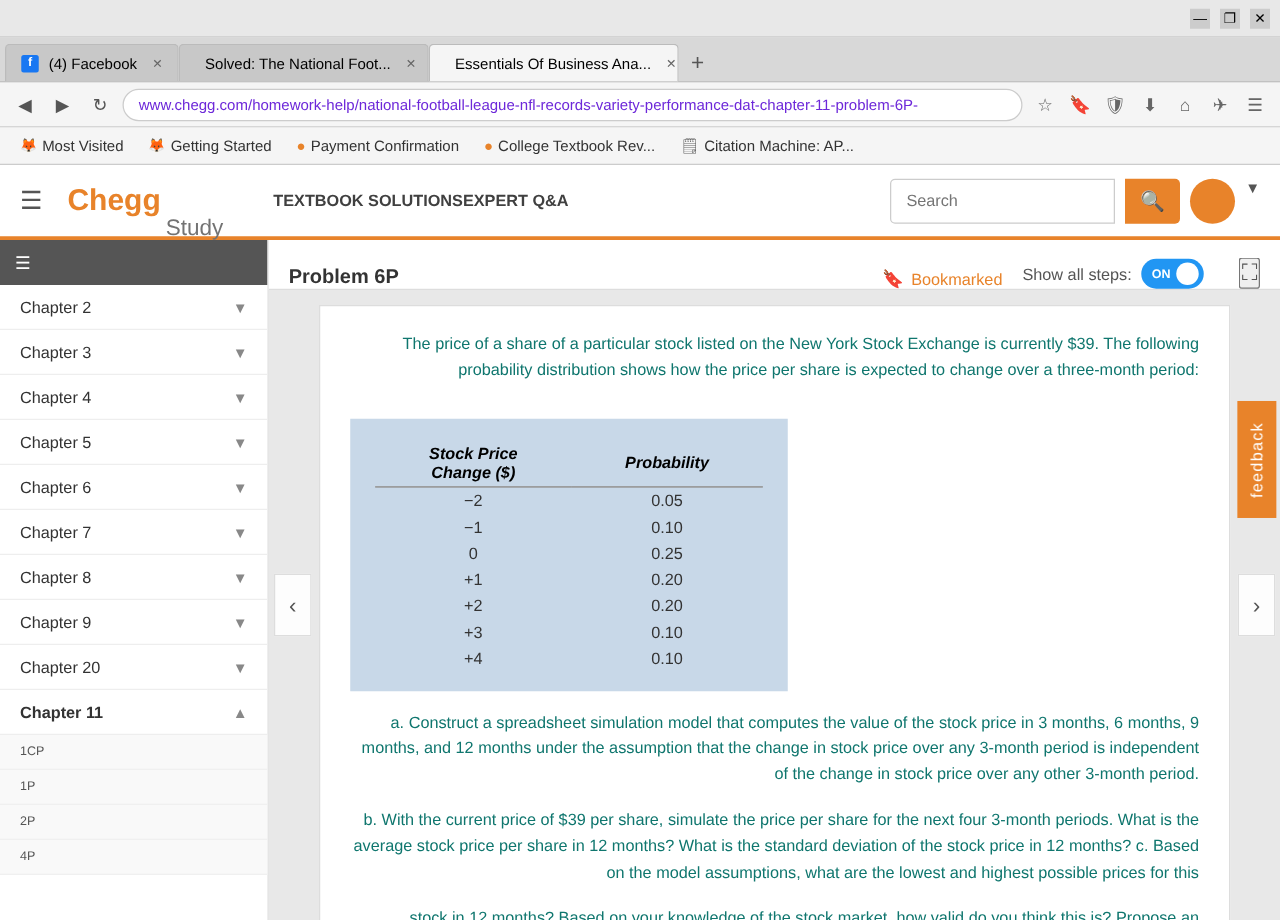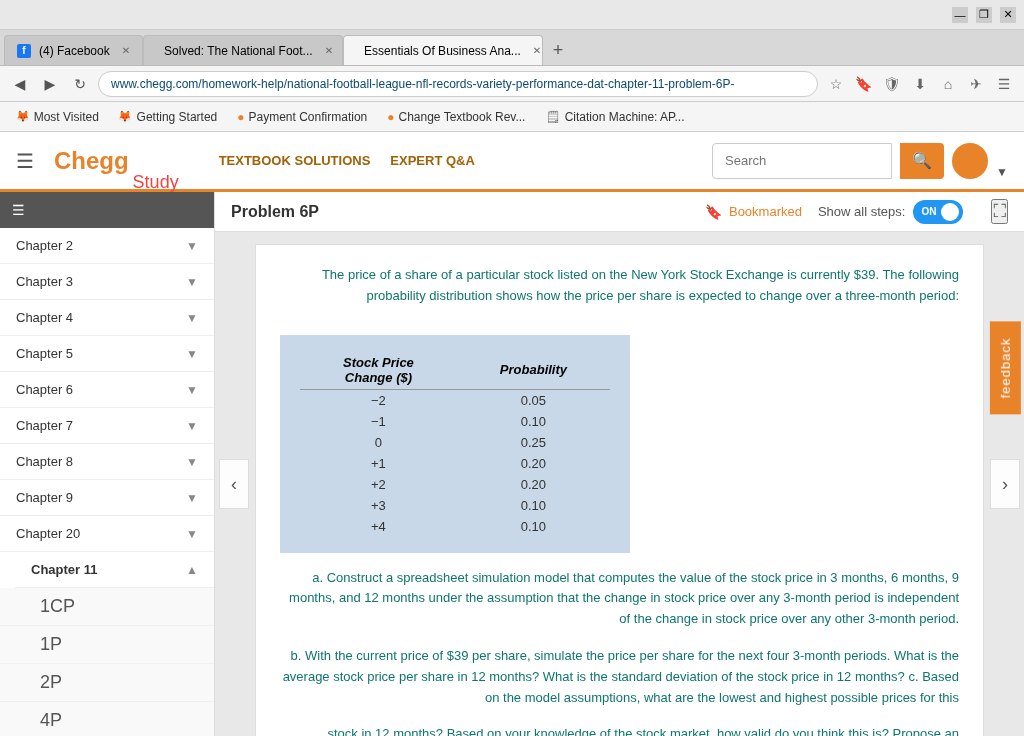--- a/index.html
+++ b/index.html
@@ -59,21 +59,21 @@
     }
     .nav-btn { width: 24px; height: 24px; background: none; border: none; cursor: pointer; color: #555; font-size: 14px; }
     .url-box {
       flex: 1;
       height: 26px;
       border: 1px solid #ccc;
       border-radius: 13px;
       background: white;
       padding: 0 12px;
       font-size: 12px;
-      color: #0c4a6e;
+      color: #6d28d9;
       display: flex;
       align-items: center;
     }
     .browser-icons { display: flex; gap: 4px; align-items: center; }
     .browser-icon-btn { width: 24px; height: 24px; background: none; border: none; cursor: pointer; color: #666; font-size: 14px; display: flex; align-items: center; justify-content: center; }
 
     .bookmarks-bar {
       background: #f5f5f5;
       height: 30px;
       display: flex;
@@ -92,24 +92,24 @@
       height: 60px;
       display: flex;
       align-items: center;
       padding: 0 16px;
       border-bottom: 3px solid #e8832a;
       gap: 20px;
     }
     .hamburger { font-size: 20px; color: #555; cursor: pointer; }
     .chegg-logo { display: flex; align-items: center; gap: 4px; }
     .chegg-text { color: #e8832a; font-size: 24px; font-weight: bold; }
-    .study-text { color: #ef4444; font-size: 18px; margin-top: 43px; }
-    .header-nav { display: flex; gap: 20px; font-size: 13px; font-weight: bold; color: #a16207; margin-left: 20px; }
+    .study-text { color: #737373; font-size: 18px; margin-top: 43px; }
+    .header-nav { display: flex; font-size: 13px; font-weight: bold; color: #404040; margin-left: 20px; }
     .header-nav span { cursor: pointer; text-transform: uppercase; }
-    .header-search { margin-left: auto; display: flex; align-items: flex-end; gap: 8px; }
+    .header-search { margin-left: auto; display: flex; align-items: flex-start; gap: 8px; }
     .search-box {
       width: 180px;
       height: 36px;
       border: 1px solid #ccc;
       border-radius: 4px 0 0 4px;
       padding: 0 12px;
       font-size: 13px;
     }
     .search-btn {
       width: 44px;
@@ -154,49 +154,49 @@
     .chapter-item {
       display: flex;
       align-items: center;
       justify-content: space-between;
       padding: 10px 16px;
       border-bottom: 1px solid #eee;
       cursor: pointer;
       font-size: 13px;
       color: #333;
     }
-    .chapter-item.active { font-weight: bold; color: #333; margin-left: 15px; }
+    .chapter-item.active { font-weight: bold; color: #333; }
     .chapter-expand { color: #888; font-size: 12px; }
 
     
     .sub-items { background: #f9f9f9; }
     .sub-item {
-      padding: 8px 40px;
-      font-size: 18px;
+      padding: 8px 16px;
+      font-size: 10px;
       color: #555;
       cursor: pointer;
       border-bottom: 1px solid #f0f0f0;
       display: flex;
       align-items: center;
       gap: 8px;
     }
 
     
     .content-area {
       flex: 1;
       display: flex;
       flex-direction: column;
       background: #e8e8e8;
       position: relative;
     }
     .problem-header {
       background: white;
       height: 40px;
       display: flex;
-      align-items: center;
+      align-items: flex-end;
       padding: 0 16px;
       border-bottom: 1px solid #ddd;
       gap: 16px;
     }
     .problem-title { font-size: 16px; font-weight: bold; color: #333; }
     .bookmarked-btn {
       display: flex;
       align-items: center;
       gap: 6px;
       margin-left: auto;
@@ -361,21 +361,21 @@
   <span class="bookmark-item">
     <span class="bookmark-ff">🦊</span>
     <span>Getting Started</span>
   </span>
   <span class="bookmark-item">
     <span style="color:#e8832a">●</span>
     <span>Payment Confirmation</span>
   </span>
   <span class="bookmark-item">
     <span style="color:#e8832a">●</span>
-    <span>Change Textbook Rev...</span>
+    <span>College Textbook Rev...</span>
   </span>
   <span class="bookmark-item">
     <span style="color:#666">🗒</span>
     <span>Citation Machine: AP...</span>
   </span>
 </div>
 
 <div class="chegg-header">
   <span class="hamburger">☰</span>
   <div class="chegg-logo">

